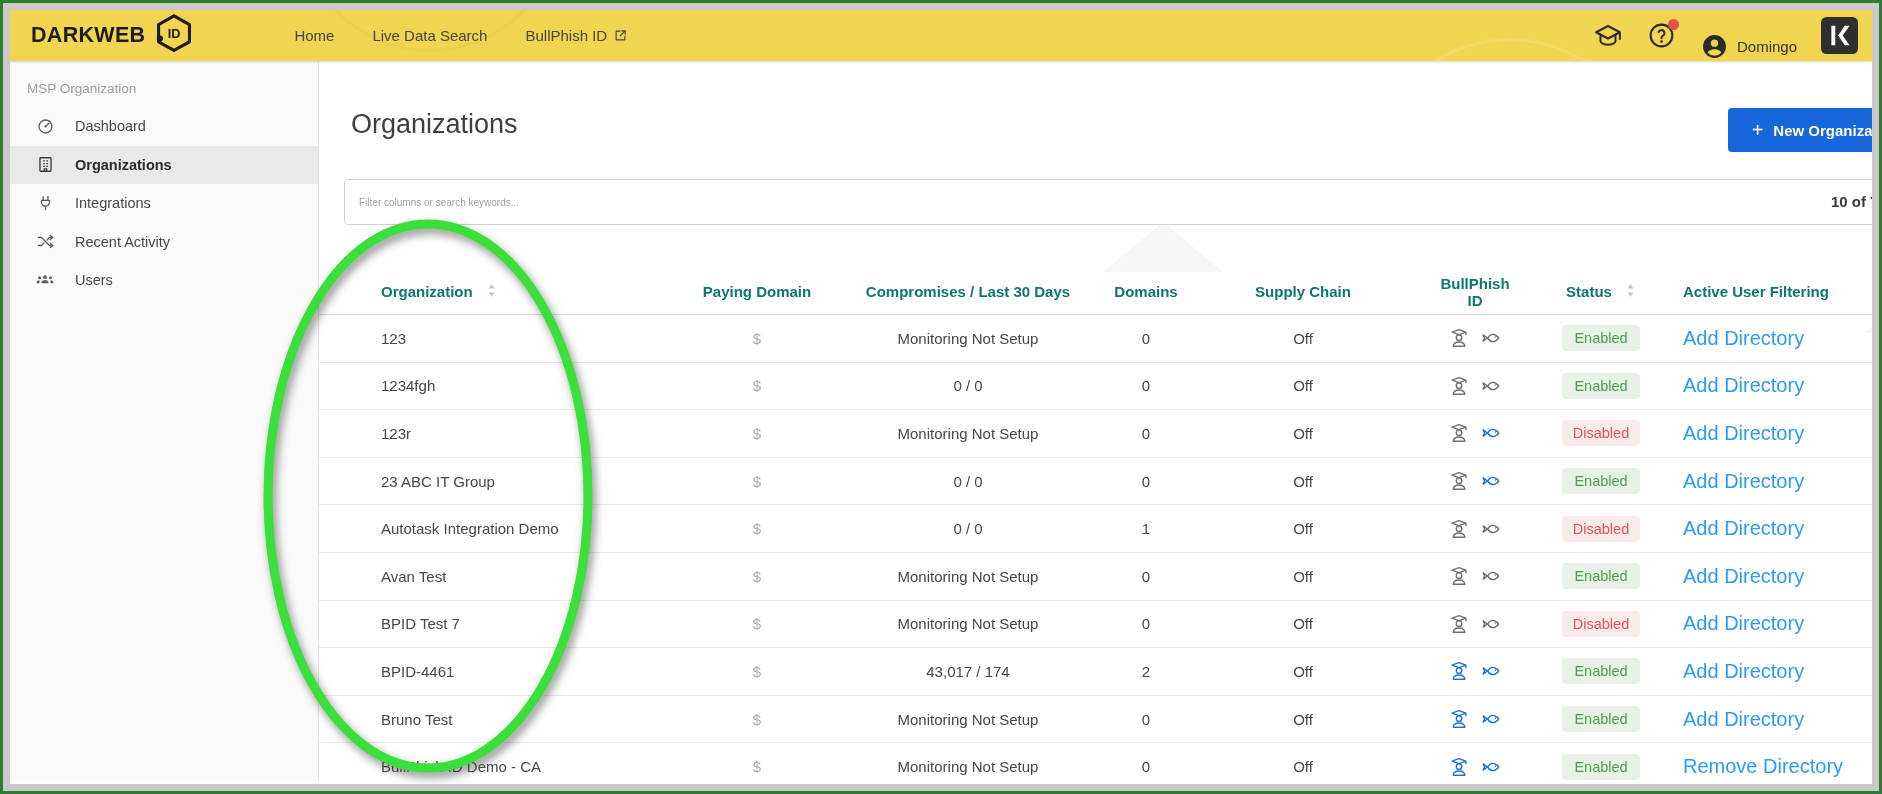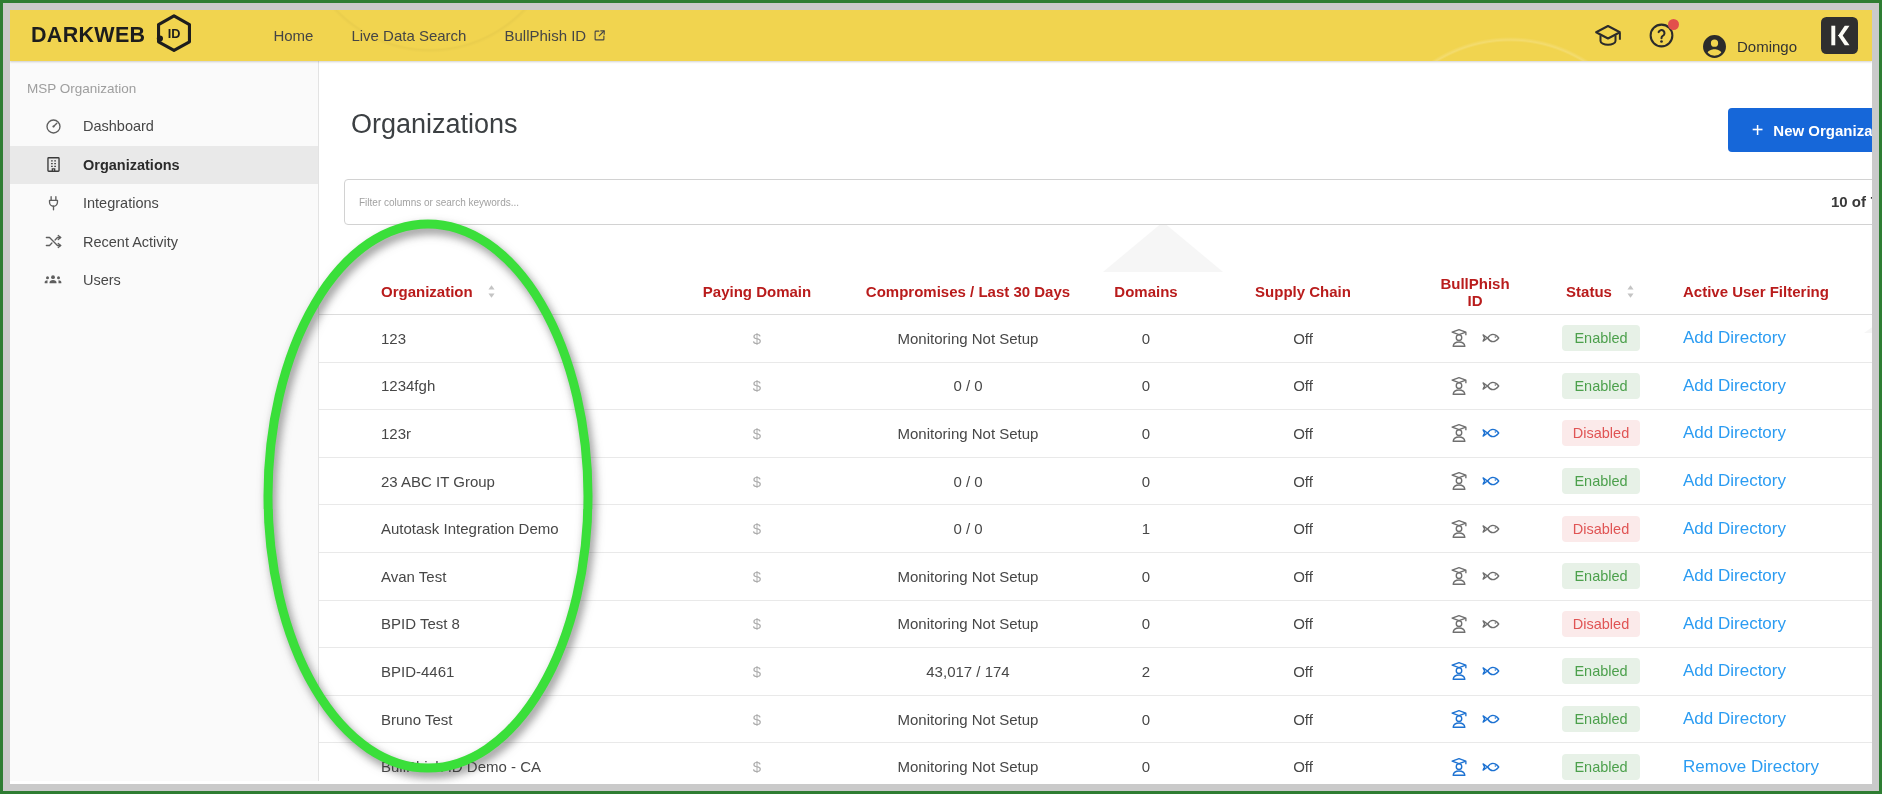--- a/index.html
+++ b/index.html
@@ -45,41 +45,41 @@
     content:""; position:absolute; inset:0; pointer-events:none;
     background:
       radial-gradient(circle at 140px 180px, transparent 118px, rgba(0,0,0,.035) 120px, transparent 123px),
       radial-gradient(circle at 420px -90px, transparent 128px, rgba(0,0,0,.03) 130px, transparent 133px),
       radial-gradient(circle at 1500px 170px, transparent 138px, rgba(255,255,255,.18) 140px, transparent 143px);
   }
   .logo{ margin-left:21px; display:flex; align-items:center; gap:9px; position:relative; }
   .logo-text{ font-size:21.5px; color:#1D1D1D; letter-spacing:.3px; white-space:nowrap; }
   .logo-text .lt1{ font-weight:800; }
   .logo-text .lt2{ font-weight:600; }
-  .main-nav{ margin-left:79px; display:flex; align-items:center; gap:38px; position:relative; }
+  .main-nav{ margin-left:100px; display:flex; align-items:center; gap:38px; position:relative; }
   .nav-item{ font-size:15px; color:#454545; display:flex; align-items:center; gap:6px; cursor:pointer; white-space:nowrap; }
   .nav-item .ext{ display:inline-flex; color:#454545; }
   .topbar-right{ margin-left:auto; margin-right:14px; display:flex; align-items:center; gap:24px; position:relative; }
   .tb-icon{ display:inline-flex; color:#2B2B2B; cursor:pointer; position:relative; }
   .help-dot{ position:absolute; top:-2px; right:-3px; width:11px; height:11px; border-radius:50%; background:#E2504C; }
   .account{ display:flex; align-items:center; gap:8px; cursor:pointer;margin-top:22px; }
   .account-name{ font-size:15px; color:#333; }
   .kaseya{ display:inline-flex; cursor:pointer; }
 
   
   .body{ display:flex; height:720px; }
 
   .sidebar{
     width:309px; background:#FAFAFA; border-right:1px solid #E3E3E3;
     padding-top:10px; flex-shrink:0;
   }
   .side-section{ height:36px; line-height:36px; padding-left:17px; color:#9E9E9E; font-size:13.5px; }
   .side-item{
     height:38.5px; display:flex; align-items:center; gap:20px;
-    padding-left:33px; cursor:pointer; color:#474747; font-size:14.5px;
+    padding-left:25px; cursor:pointer; color:#474747; font-size:14.5px;
   }
   .side-item .side-icon{ display:inline-flex; color:#5E5E5E; width:20px; justify-content:center; }
   .side-item.active{ background:#E9E9E9; font-weight:700; color:#2B2B2B; }
   .side-item.active .side-icon{ color:#3A3A3A; }
 
   .main{ flex:1; position:relative; overflow:hidden; background:#fff; }
 
   .page-title{ position:absolute; left:32px; top:48px; font-size:27px; font-weight:400; color:#3C4043; }
 
   .btn-new{
@@ -106,37 +106,37 @@
   .wm2{ left:1545px; top:228px; border-bottom-width:44px; }
 
   
   .table{ position:absolute; left:0; top:208px; width:1602px; z-index:1; }
   .thead,.trow{
     display:grid;
     grid-template-columns:376px 124px 298px 58px 256px 88px 164px 190px 48px;
     align-items:center;
   }
   .thead{ height:46px; border-bottom:1px solid #DCDCDC; }
-  .th{ font-size:15px; font-weight:700; color:#b91c1c; display:flex; align-items:center; }
+  .th{ font-size:15px; font-weight:700; color:#0f766e; display:flex; align-items:flex-start; }
   .al-center{ justify-content:center; text-align:center; }
   .al-left{ justify-content:flex-start; text-align:left; }
   .th.first{ padding-left:62px; }
   .sort{ display:inline-flex; margin-left:13px; color:#C4C4C4; cursor:pointer; }
 
   .trow{ height:47.6px; border-bottom:1px solid #E9E9E9; cursor:pointer; }
   .td{ font-size:15px; color:#474747; display:flex; align-items:center; }
   .td.first{ padding-left:62px; }
   .dollar{ color:#ACACAC; font-size:15px; }
   .bpid-icons{ display:flex; gap:10px; justify-content:center; width:100%; }
   .ic-gray{ color:var(--icon-gray); display:inline-flex; }
   .ic-blue{ color:var(--icon-blue); display:inline-flex; }
   .badge{ min-width:78px; text-align:center; padding:5px 10px; border-radius:4px; font-size:14.5px; display:inline-block; }
   .badge.enabled{ color:var(--enabled-green); background:var(--enabled-bg); }
   .badge.disabled{ color:var(--disabled-red); background:var(--disabled-bg); }
-  .action-link{ color:var(--link-blue); font-size:17px; cursor:pointer; }
+  .action-link{ color:var(--link-blue); font-size:20px; cursor:pointer; }
   .kebab{ display:inline-flex; color:#5F5F5F; cursor:pointer; margin:0 auto; }
 
   
   .annotation{ position:absolute; left:230px; top:198px; z-index:60; pointer-events:none; }
 </style>
 </head>
 <body>
 
 <div class="frame">
   <div class="app">
@@ -628,21 +628,21 @@
                     <svg viewBox="0 0 24 24" width="20" height="20" fill="currentColor">
                       <circle cx="12" cy="5.5" r="1.8"></circle>
                       <circle cx="12" cy="12" r="1.8"></circle>
                       <circle cx="12" cy="18.5" r="1.8"></circle>
                     </svg>
                   </span>
                 </div>
               </div>
               <div class="trow">
                 <div class="td first">
-                  <span>BPID Test 8</span>
+                  <span>BPID Test 7</span>
                 </div>
                 <div class="td al-center">
                   <span class="dollar">$</span>
                 </div>
                 <div class="td al-center">
                   <span>Monitoring Not Setup</span>
                 </div>
                 <div class="td al-center">
                   <span>0</span>
                 </div>

